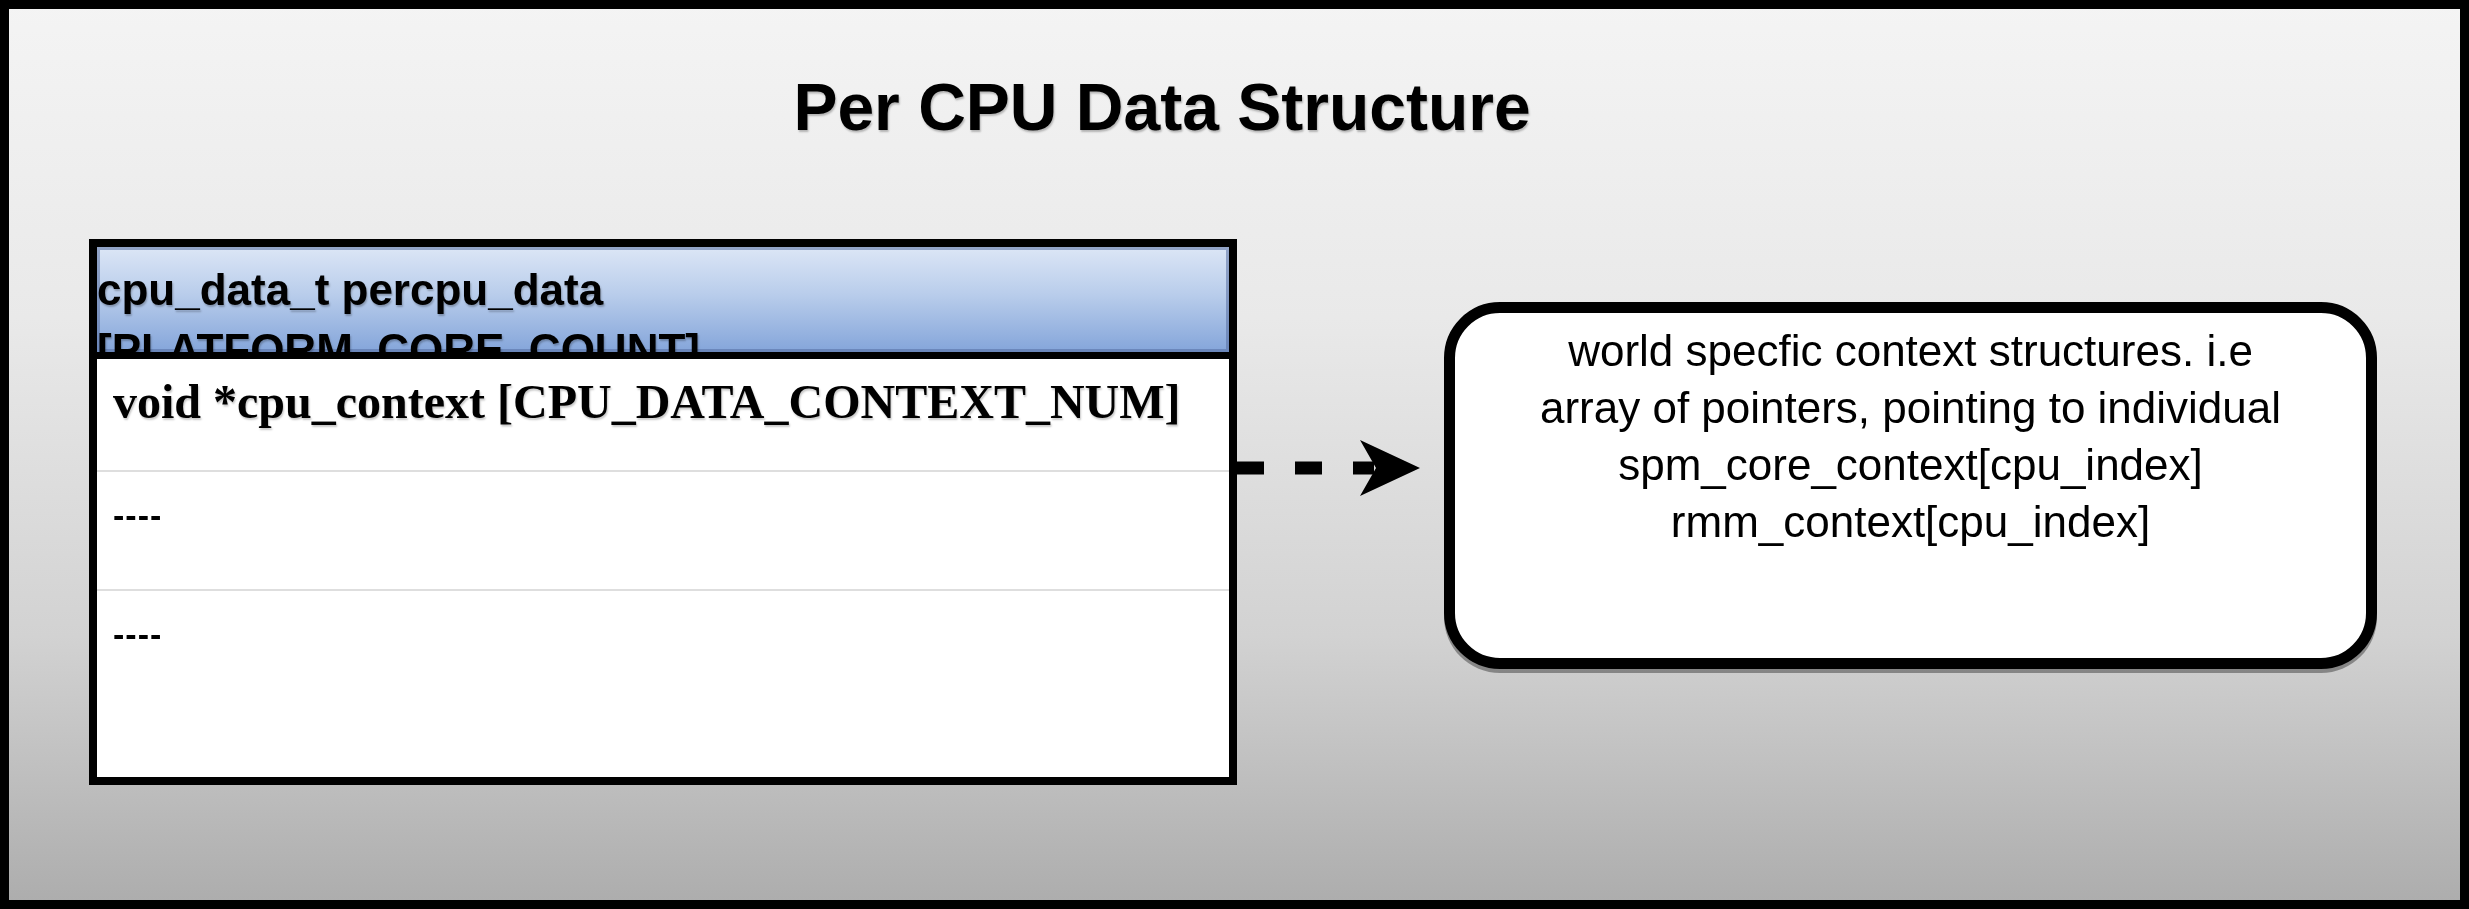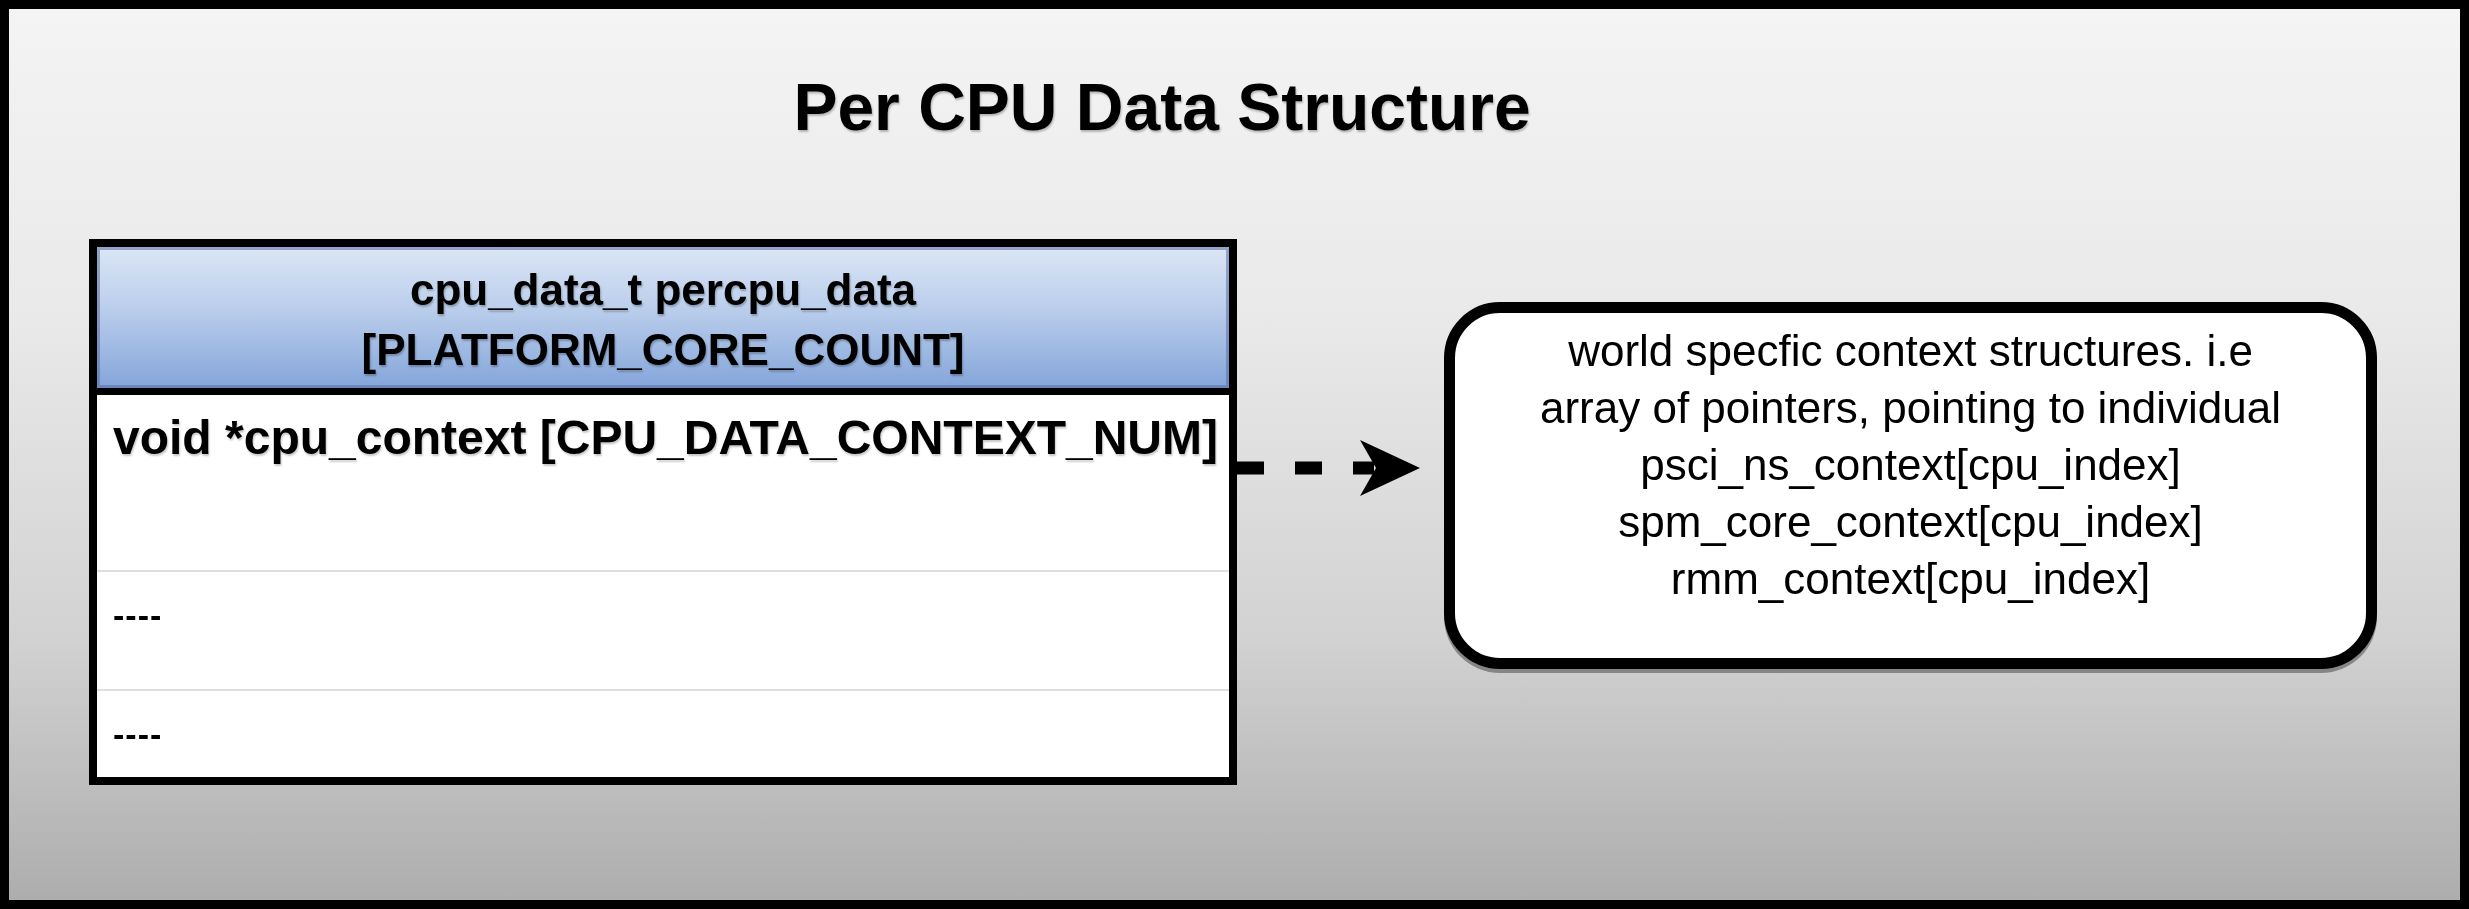--- a/index.html
+++ b/index.html
@@ -43,47 +43,48 @@
     top: 239px;
     width: 1148px;
     height: 546px;
     border: 8px solid #000;
     background: #ffffff;
     display: flex;
     flex-direction: column;
   }
 
   .struct-header {
-    height: 148px;
+    height: 112px;
     flex: none;
     border-bottom: 7px solid #000;
     background: linear-gradient(180deg, #dce6f6 0%, #b9cdeb 45%, #84a5da 100%);
     box-shadow: inset 0 0 0 3px rgba(85, 110, 160, 0.55);
-    text-align: center;
+    text-align: left;
     font-weight: bold;
     font-size: 44px;
     line-height: 60px;
     padding-top: 13px;
     text-shadow: 1px 2px 2px rgba(0,0,0,0.25);
   }
 
   .struct-row {
     position: relative;
     flex: none;
     border-bottom: 2px solid #dedede;
     background: #ffffff;
   }
   .struct-row.row-1 {
-    height: 177px;
+    height: 113px;
     font-weight: bold;
     font-size: 48px;
     line-height: 52px;
     padding: 17px 1px 0 16px;
     white-space: nowrap;
     text-shadow: 1px 2px 2px rgba(0,0,0,0.22);
+    font-family: Liberation Serif, serif;
   }
   .struct-row.row-2 { height: 119px; }
   .struct-row.row-3 { flex: 1; border-bottom: none; }
   .struct-row .dash-label {
     display: block;
     padding: 26px 0 0 16px;
     font-weight: bold;
     font-size: 34px;
     line-height: 34px;
     letter-spacing: 1px;
@@ -145,19 +146,18 @@
   </div>
 
   <svg class="connector-svg" viewBox="0 0 2469 909" aria-hidden="true">
     <line x1="1237" y1="468" x2="1374" y2="468" stroke="#000000" stroke-width="13" stroke-dasharray="27 31"></line>
     <polygon points="1420,468 1360,440 1376,468 1360,496" fill="#000000"></polygon>
   </svg>
 
   <div class="callout">
     <div class="callout-line">world specfic context structures. i.e</div>
     <div class="callout-line">array of pointers, pointing to individual</div>
-    <div class="callout-line">psci_ns_context[cpu_index]</div>
     <div class="callout-line">spm_core_context[cpu_index]</div>
     <div class="callout-line">rmm_context[cpu_index]</div>
   </div>
 
   <div class="frame"></div>
 </div>
 
 </body></html>

